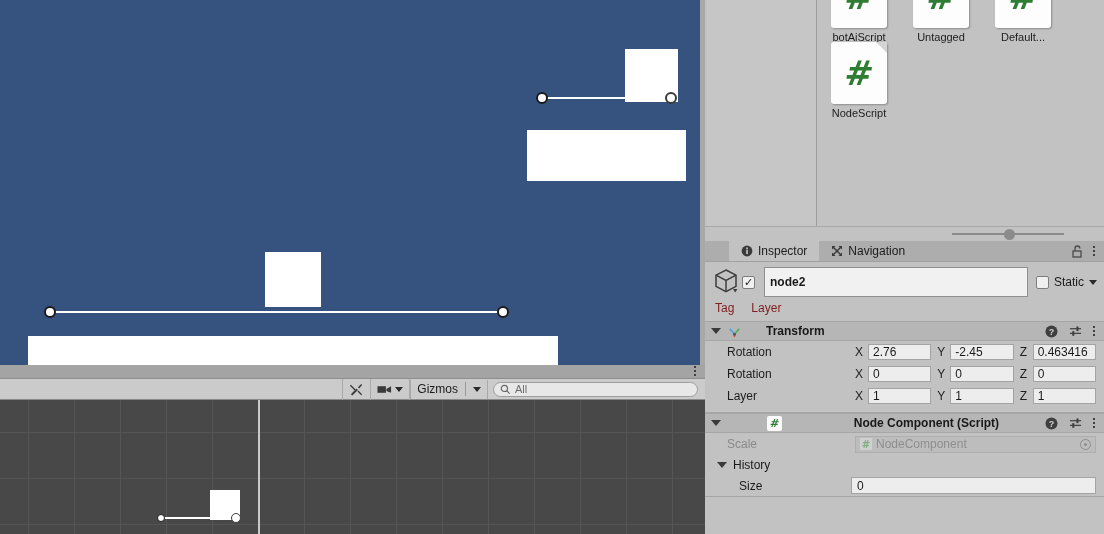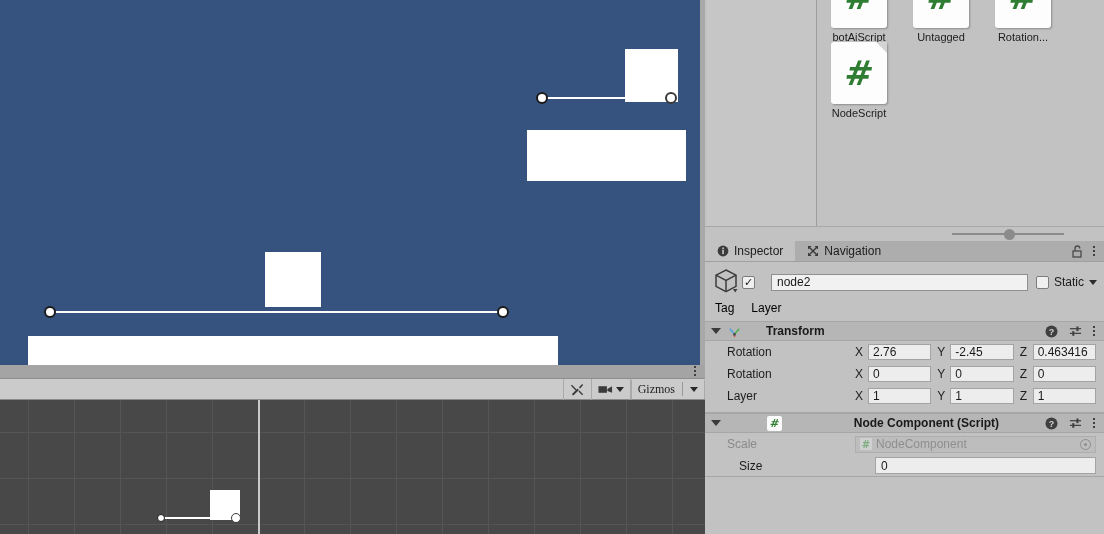--- a/index.html
+++ b/index.html
@@ -37,21 +37,21 @@
   #scene-toolbar-top {
     position: absolute; left: 0; top: 365px; width: 705px; height: 14px;
     background: #a4a4a4; border-bottom: 1px solid #8e8e8e;
   }
   #scene-toolbar-top .kebab {
     position: absolute; right: 9px; top: 1px;
   }
   #scene-toolbar {
     position: absolute; left: 0; top: 379px; width: 705px; height: 21px;
     background: #cbcbcb; border-bottom: 1px solid #8a8a8a;
-    display: flex; align-items: center; justify-content: flex-end; font-family: Liberation Serif, serif;
+    display: flex; align-items: center; justify-content: flex-end;
   }
   .tb-sep { width: 1px; height: 21px; background: #a9a9a9; }
   .tb-btn {
     height: 19px; display: flex; align-items: center; gap: 3px;
     padding: 0 6px; background: #cbcbcb; cursor: default;
   }
   .tb-btn.framed { border-left: 1px solid #a9a9a9; border-right: 1px solid #a9a9a9; }
   .tb-label { font-size: 12px; color: #1c1c1c; }
   .caret-dn {
     width: 0; height: 0; border-left: 4px solid transparent;
@@ -131,43 +131,43 @@
   
   #inspector { position: absolute; left: 0; top: 241px; width: 399px; height: 293px; background: #c2c2c2; }
   #insp-tabs {
     height: 21px; background: #adadad;
     display: flex; align-items: stretch; border-bottom: 1px solid #a0a0a0;
   }
   .insp-tab {
     display: flex; align-items: center; gap: 5px; padding: 0 12px;
     font-size: 12px; color: #1b1b1b;
   }
-  .insp-tab.active { background: #c2c2c2; }
+  .insp-tab.active { background: #c2c2c2; margin-left: 24px; }
   .insp-tab-icons { margin-left: auto; display: flex; align-items: center; gap: 10px; padding-right: 9px; }
 
   #obj-header { padding: 5px 7px 6px 7px; }
   .row-flex { display: flex; align-items: center; }
   .cube-icon { width: 30px; height: 30px; position: relative; }
   .chk {
     width: 13px; height: 13px; background: #f0f0f0;
     border: 1px solid #7d7d7d; border-radius: 2px;
     display: flex; align-items: center; justify-content: center;
     font-size: 11px; color: #1b1b1b; line-height: 1;
   }
   #name-field {
-    flex: 1; height: 17px; margin-left: 16px;
+    flex: 1; height: 30px; margin-left: 9px;
     background: #f1f1f1; border: 1px solid #8f8f8f;
     display: flex; align-items: center; padding: 0 5px;
-    font-weight: normal; font-size: 12px;
+    font-weight: bold; font-size: 12px;
   }
   .static-wrap { display: flex; align-items: center; gap: 5px; margin-left: 8px; }
   .static-wrap .lbl { font-size: 12px; }
 
   .taglayer { display: flex; align-items: center; margin-top: 4px; padding-left: 3px; }
-  .tl-label { font-size: 12px; color: #000000; margin-right: 5px; }
+  .tl-label { font-size: 12px; color: #7f1d1d; margin-right: 5px; }
   .dropdown {
     height: 17px; background: #c9c9c9; border: 1px solid #8f8f8f;
     display: flex; align-items: center; padding: 0 4px 0 6px;
     font-size: 12px; position: relative;
   }
   .dropdown .caret {
     margin-left: auto; width: 0; height: 0;
     border-left: 4px solid transparent; border-right: 4px solid transparent;
     border-top: 5px solid #333; 
   }
@@ -209,21 +209,21 @@
   .obj-field .mini-hash {
     font-family: "DejaVu Sans", sans-serif; font-weight: bold;
     font-size: 10px; color: #7fae80; background: #d0d0d0;
     width: 12px; height: 12px; display:flex; align-items:center; justify-content:center;
   }
   .picker { margin-left: auto; width: 11px; height: 11px; border: 1px solid #8e8e8e; border-radius: 50%; position: relative; }
   .picker::after { content:""; position:absolute; left:3px; top:3px; width:3px; height:3px; border-radius:50%; background:#8e8e8e; }
 
   .foldout-row { height: 20px; display: flex; align-items: center; gap: 6px; padding-left: 12px; font-size: 12px; }
   .size-row { height: 22px; display: flex; align-items: center; padding: 0 8px 0 0; }
-  .size-label { width: 170px; font-size: 12px; padding-left: 34px; }
+  .size-label { width: 146px; font-size: 12px; padding-left: 34px; }
   .size-field {
     flex: 1; height: 17px; background: #ededed; border: 1px solid #a3a3a3;
     display: flex; align-items: center; padding: 0 5px; font-size: 12px;
   }
   .comp-bottom-border { border-bottom: 1px solid #a6a6a6; }
 
   .kebab { display: inline-flex; flex-direction: column; gap: 2px; }
   .kebab i { width: 2px; height: 2px; background: #3f3f3f; display: block; }
 </style>
 </head>
@@ -271,20 +271,27 @@
         <rect x="0.5" y="2" width="9" height="7" fill="#3a3a3a"></rect>
         <path d="M10 5 L15 2 L15 9 L10 7 Z" fill="#3a3a3a"></path>
       </svg>
       <span class="caret-dn"></span>
     </div>
     <div class="tb-sep"></div>
     <div class="tb-btn framed">
       <span class="tb-label">Gizmos</span>
       <span class="divider-v"></span>
       <span class="caret-dn"></span>
+    </div>
+    <div id="tb-search">
+      <svg width="11" height="11" viewBox="0 0 12 12">
+        <circle cx="4.8" cy="4.8" r="3.4" fill="none" stroke="#666" stroke-width="1.3"></circle>
+        <line x1="7.3" y1="7.3" x2="10.5" y2="10.5" stroke="#666" stroke-width="1.3"></line>
+      </svg>
+      <span class="ph">All</span>
     </div>
   </div>
 
   <div id="grid-view">
     <div id="grid-shapes">
         <div class="grid-line-v" style="left: 28px;"></div>
         <div class="grid-line-v" style="left: 74px;"></div>
         <div class="grid-line-v" style="left: 120px;"></div>
         <div class="grid-line-v" style="left: 166px;"></div>
         <div class="grid-line-v" style="left: 212px;"></div>
@@ -323,21 +330,21 @@
           <div class="asset" style="left: 82px; top: -34px;">
             <div class="asset-icon">
               <span class="hash">#</span>
             </div>
             <div class="asset-label">Untagged</div>
           </div>
           <div class="asset" style="left: 164px; top: -34px;">
             <div class="asset-icon">
               <span class="hash">#</span>
             </div>
-            <div class="asset-label">Rotation...</div>
+            <div class="asset-label">Default...</div>
           </div>
           <div class="asset" style="left: 0px; top: 42px;">
             <div class="asset-icon">
               <span class="fold"></span>
               <span class="hash">#</span>
             </div>
             <div class="asset-label">NodeScript</div>
           </div>
         </div>
       <div id="project-footer">
@@ -499,20 +506,24 @@
       <div class="script-row">
         <span class="script-label">Scale</span>
         <span class="obj-field">
           <span class="mini-hash">#</span>
           <span>NodeComponent</span>
           <span class="picker"></span>
         </span>
       </div>
 
 
+      <div class="foldout-row">
+        <span class="tri-dn"></span>
+        <span>History</span>
+      </div>
 
       <div class="size-row comp-bottom-border">
         <span class="size-label">Size</span>
         <span class="size-field">0</span>
       </div>
 
     </div>
   </div>
 </div>
 

